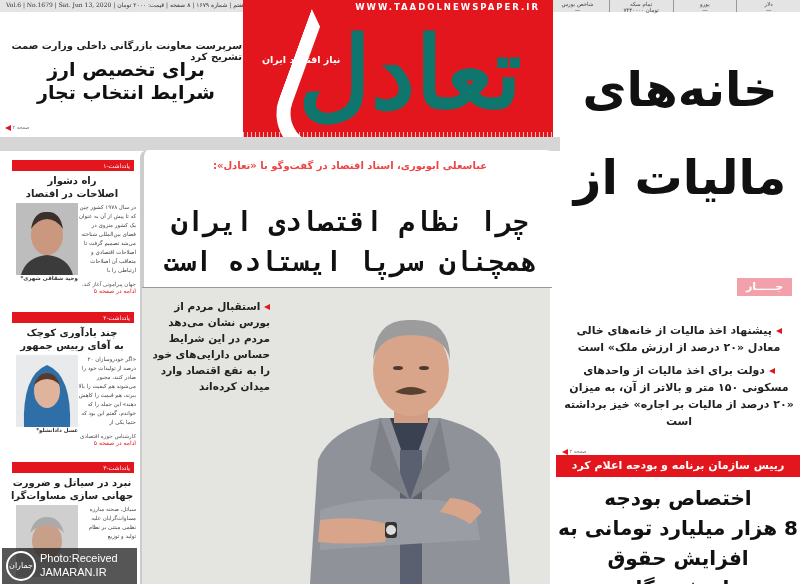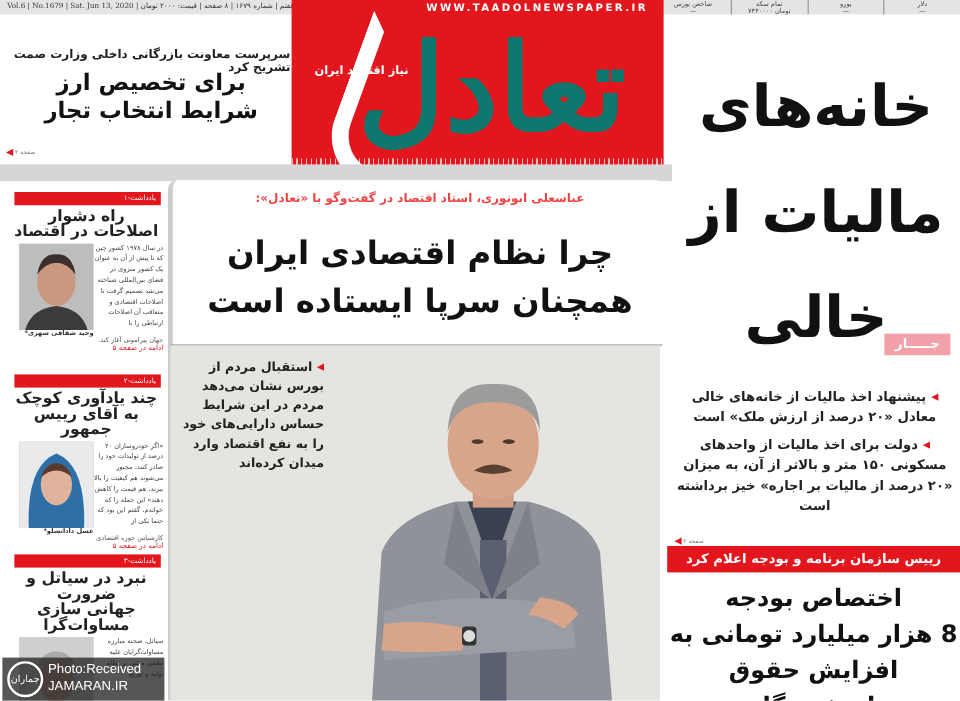--- a/index.html
+++ b/index.html
@@ -26,41 +26,41 @@
   .tl-head { left: 10px; top: 58px; width: 232px; text-align: center; font-size: 19px; font-weight: bold; color: #111; line-height: 23px; }
   .tl-ref { left: 5px; top: 124px; font-size: 5px; color: #777; }
   .red-arrow { width: 0; height: 0; border-top: 3px solid transparent; border-bottom: 3px solid transparent; border-right: 6px solid #e3161d; display: inline-block; vertical-align: middle; }
 
   
   .band { left: 0; top: 137px; width: 560px; height: 14px; background: #d6d6d6; }
 
   
   .center { left: 140px; top: 150px; width: 414px; height: 434px; background: #fff; border-left: 4px solid #ccc; border-radius: 8px 8px 0 0; }
   .c-kicker { left: 160px; top: 160px; width: 380px; text-align: center; font-size: 10px; font-weight: bold; color: #ef4444; }
-  .c-head { left: 150px; top: 192px; width: 400px; text-align: center; font-size: 27px; font-weight: bold; color: #111; line-height: 40px; }
+  .c-head { left: 150px; top: 204px; width: 400px; text-align: center; font-size: 27px; font-weight: bold; color: #111; line-height: 40px; font-family: Liberation Mono, monospace; }
   .c-rule { left: 142px; top: 287px; width: 410px; height: 1px; background: #999; }
   .c-photo-bg { left: 142px; top: 288px; width: 408px; height: 296px; background: #e4e4e1; }
   .c-quote { left: 150px; top: 298px; width: 120px; text-align: right; font-size: 10.5px; font-weight: bold; color: #222; line-height: 16px; }
 
   
   .person { left: 300px; top: 300px; width: 220px; height: 284px; }
 
   
   .r-head { left: 560px; top: 45px; width: 240px; text-align: center; font-size: 48px; font-weight: bold; color: #111; line-height: 88px; }
   .jamaran-tag { left: 737px; top: 278px; width: 55px; height: 18px; background: #f08a95; color: #fff; font-size: 11px; font-weight: bold; text-align: center; line-height: 18px; opacity: .8; }
   .r-bullets { left: 562px; top: 322px; width: 234px; text-align: center; font-size: 11px; font-weight: bold; color: #222; line-height: 17px; }
   .r-bullets p { margin-bottom: 6px; }
   .r-ref { left: 562px; top: 448px; font-size: 5px; color: #777; }
   .r-redbar { left: 556px; top: 455px; width: 244px; height: 22px; background: #e3161d; color: #fff; font-size: 11px; font-weight: bold; text-align: center; line-height: 22px; }
   .r-sub { left: 558px; top: 483px; width: 240px; text-align: center; font-size: 20px; font-weight: bold; color: #111; line-height: 30px; }
 
   
   .note { left: 8px; width: 128px; background: #fff; }
   .note-hdr { width: 122px; height: 11px; background: #e3161d; color: #fff; font-size: 6px; text-align: right; padding-right: 4px; line-height: 11px; margin-left: 4px; }
-  .note-title { text-align: center; font-size: 13px; font-weight: bold; color: #222; line-height: 13px; margin-top: 3px; }
+  .note-title { text-align: center; font-size: 10px; font-weight: bold; color: #222; line-height: 13px; margin-top: 3px; }
   .note-body { display: flex; flex-direction: row-reverse; margin-top: 3px; }
   .note-text { width: 58px; font-size: 5.5px; color: #444; line-height: 9px; text-align: right; }
   .note-img { width: 62px; height: 72px; margin-left: 6px; background: #c8c8c8; position: relative; overflow: hidden; }
   .note-cap { font-size: 5.5px; color: #333; font-weight: bold; text-align: right; }
   .note-more { font-size: 6px; color: #e3161d; text-align: right; }
   .note-foot { font-size: 5.5px; color: #555; text-align: right; }
 
   .watermark { left: 2px; top: 548px; width: 135px; height: 36px; background: rgba(30,30,30,.75); }
   .wm-logo { left: 6px; top: 551px; width: 30px; height: 30px; border: 2px solid #fff; border-radius: 50%; color:#fff; font-size:8px; text-align:center; line-height:26px; }
   .wm-text { left: 40px; top: 551px; color: #fff; font-size: 11px; line-height: 14px; font-family: "Liberation Sans", sans-serif; }
@@ -135,21 +135,20 @@
   <ellipse cx="111" cy="70" rx="38" ry="46" fill="#d9a58a"></ellipse>
   <path d="M73 60 Q75 18 111 20 Q150 18 150 60 Q145 35 111 35 Q80 35 73 60 Z" fill="#9c9c9c"></path>
   <path d="M95 92 Q111 82 127 92 Q111 98 95 92 Z" fill="#5a4030"></path>
   <ellipse cx="98" cy="68" rx="5" ry="2" fill="#4a3a30"></ellipse>
   <ellipse cx="124" cy="68" rx="5" ry="2" fill="#4a3a30"></ellipse>
 </svg>
 
 <div class="abs r-head rtl">
   <div>خانه‌های</div>
   <div>مالیات از</div>
-  <div>خالی</div>
 </div>
 <div class="abs jamaran-tag rtl">جـــــار</div>
 <div class="abs r-bullets rtl">
   <p><span class="red-arrow"></span> <span>پیشنهاد اخذ مالیات از خانه‌های خالی معادل «۲۰ درصد از ارزش ملک» است</span></p>
   <p><span class="red-arrow"></span> <span>دولت برای اخذ مالیات از واحدهای مسکونی ۱۵۰ متر و بالاتر از آن، به میزان «۲۰ درصد از مالیات بر اجاره» خیز برداشته است</span></p>
 </div>
 <div class="abs r-ref"><span class="red-arrow"></span> <span>صفحه ۲</span></div>
 <div class="abs r-redbar rtl">رییس سازمان برنامه و بودجه اعلام کرد</div>
 <div class="abs r-sub rtl">
   <div>اختصاص بودجه</div>

